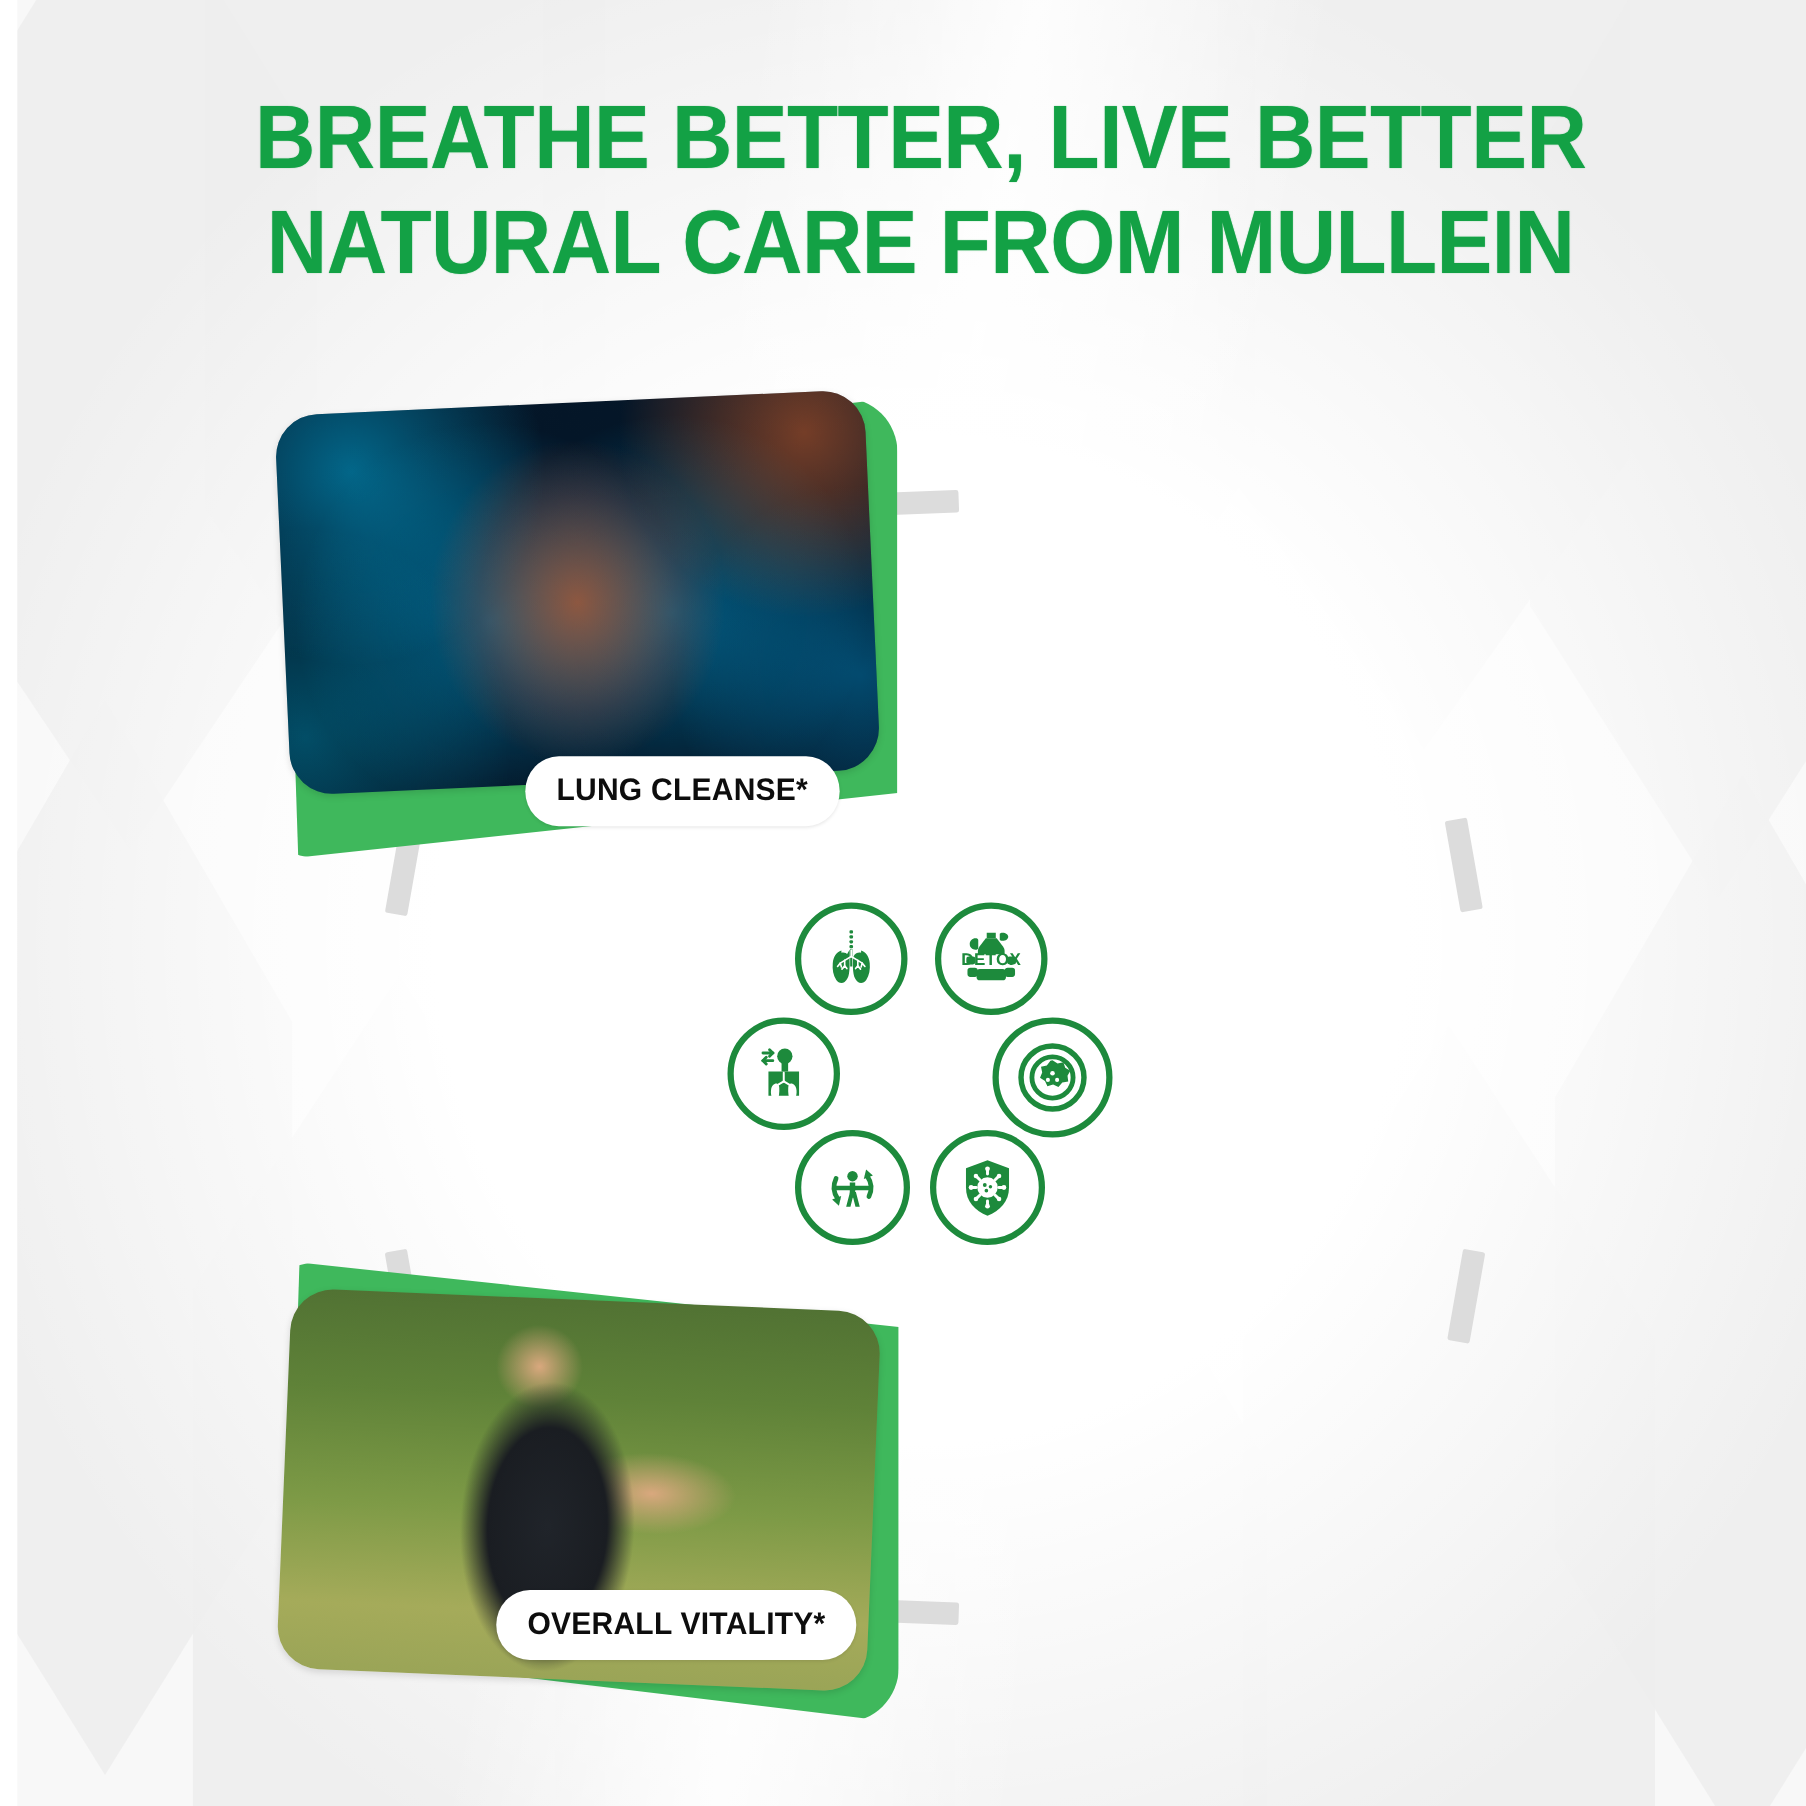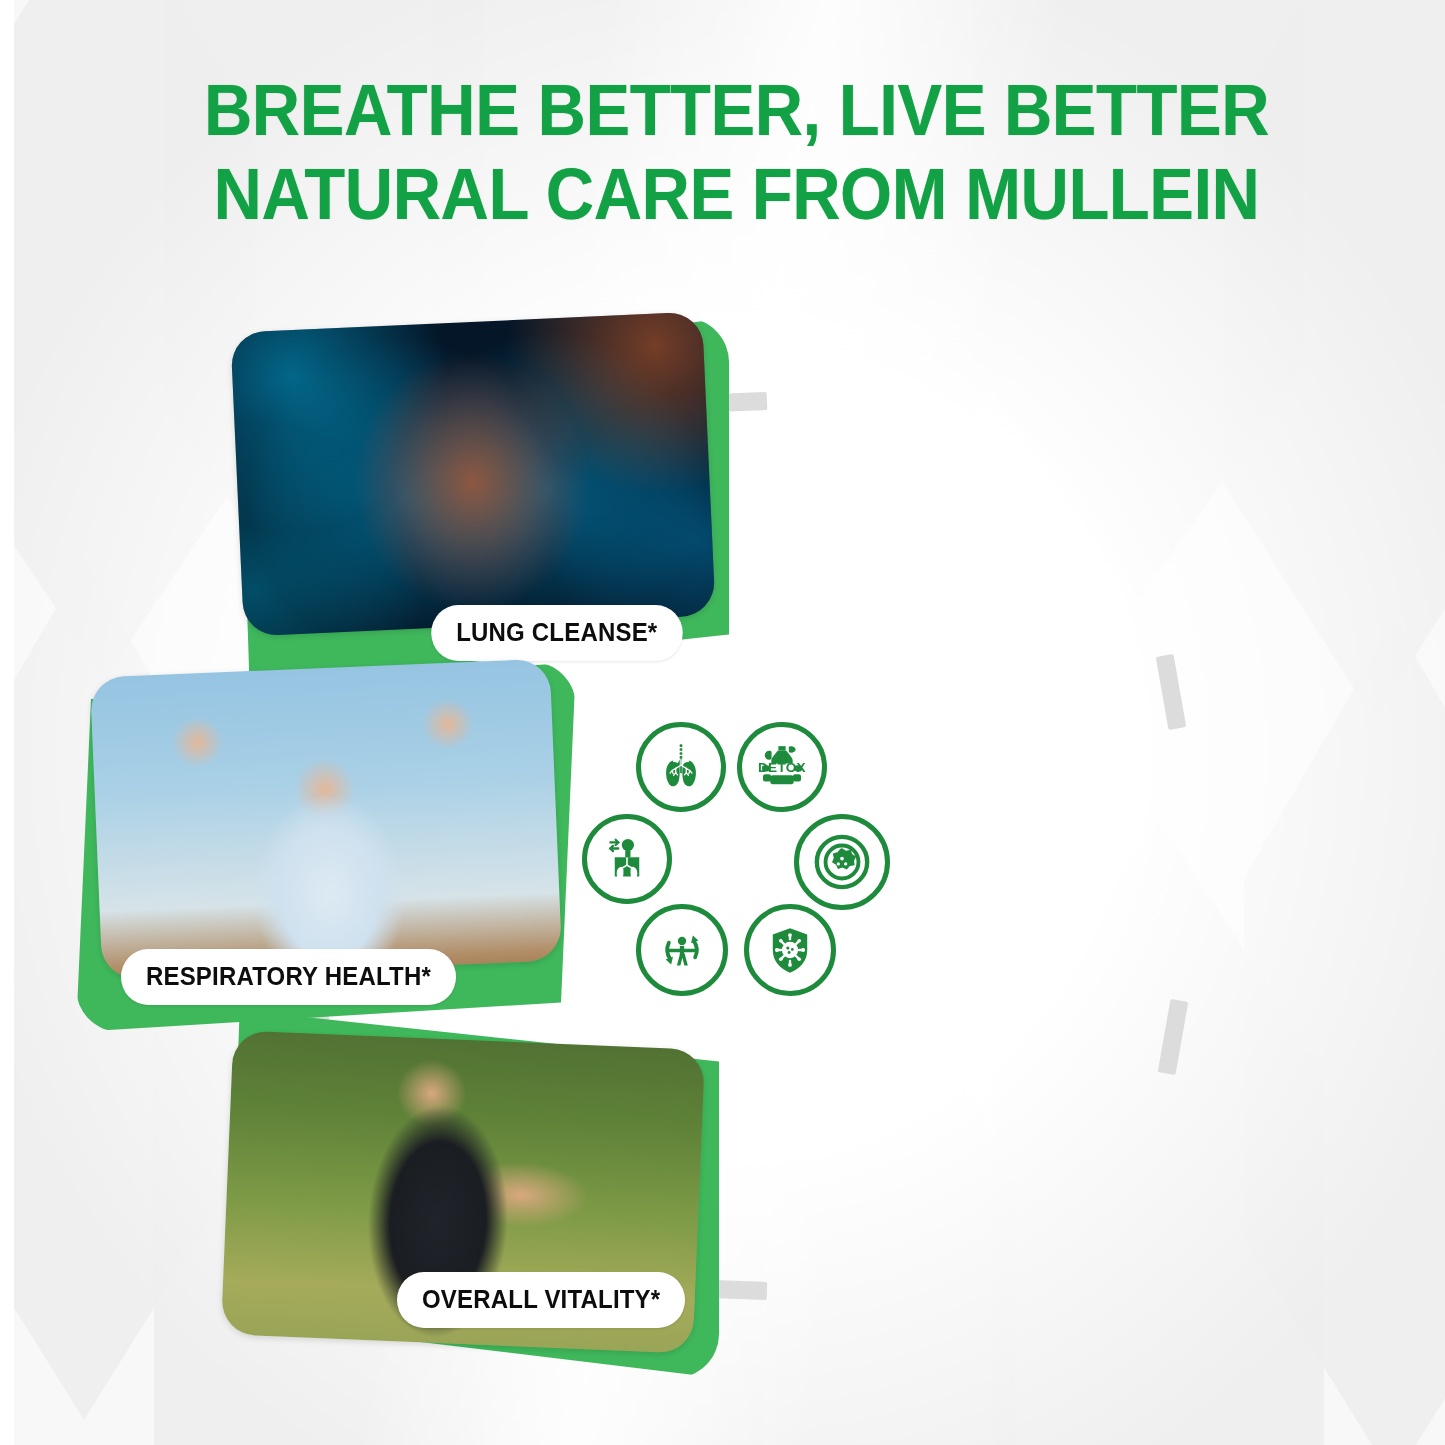--- a/index.html
+++ b/index.html
@@ -166,49 +166,37 @@
     <span class="line l2">NATURAL CARE FROM MULLEIN</span>
   </div>
 
   <div class="connector" style="left:697px; top:393px; width:56px; height:18px; transform:rotate(-2deg);"></div>
   <div class="connector" style="left:300px; top:660px; width:18px; height:72px; transform:rotate(10deg);"></div>
   <div class="connector" style="left:1148px; top:655px; width:18px; height:74px; transform:rotate(-10deg);"></div>
   <div class="connector" style="left:300px; top:1000px; width:18px; height:74px; transform:rotate(-10deg);"></div>
   <div class="connector" style="left:1150px; top:1000px; width:18px; height:74px; transform:rotate(10deg);"></div>
   <div class="connector" style="left:697px; top:1281px; width:56px; height:18px; transform:rotate(2deg);"></div>
 
-  <div class="card" style="left:205px; top:318px; width:510px; height:368px;">
+  <div class="card" style="left:194px; top:318px; width:510px; height:368px;">
     <div class="card-green" style="clip-path:polygon(4% 16%,100% 0%,100% 86%,6% 100%); border-radius:44px;"></div>
     <div class="card-photo" style="left:18px; top:4px; width:472px; height:304px; transform:rotate(-2.6deg);">
       <div class="photo-inner" style="background-image:
              radial-gradient(ellipse 28% 48% at 50% 52%, rgba(255,90,20,.55) 0%, rgba(255,60,10,.18) 48%, rgba(0,0,0,0) 72%),
              radial-gradient(circle at 20% 22%, rgba(0,200,255,.45) 0%, rgba(0,0,0,0) 28%),
              radial-gradient(circle at 82% 18%, rgba(255,110,40,.45) 0%, rgba(0,0,0,0) 26%),
              radial-gradient(circle at 88% 70%, rgba(0,180,255,.35) 0%, rgba(0,0,0,0) 26%),
              radial-gradient(circle at 12% 78%, rgba(0,210,255,.30) 0%, rgba(0,0,0,0) 28%),
              radial-gradient(ellipse 38% 60% at 38% 55%, rgba(0,190,255,.40) 0%, rgba(0,0,0,0) 70%),
              radial-gradient(ellipse 38% 60% at 63% 55%, rgba(0,190,255,.40) 0%, rgba(0,0,0,0) 70%),
              linear-gradient(160deg,#06182b 0%,#031526 45%,#05101f 100%);"></div>
     </div>
     <div class="pill" style="left:207px; top:287px;">LUNG CLEANSE*</div>
   </div>
 
 
-  <div class="card" style="left:62px; top:662px; width:500px; height:370px;">
-    <div class="card-green" style="clip-path:polygon(3% 10%,100% 0%,97% 92%,0% 100%); border-radius:44px;"></div>
-    <div class="card-photo" style="left:20px; top:6px; width:460px; height:302px; transform:rotate(-2.4deg);">
-      <div class="photo-inner" style="background-image:
-             radial-gradient(ellipse 18% 36% at 50% 70%, #ddeaf2 0%, #cfe1ef 48%, rgba(0,0,0,0) 74%),
-             radial-gradient(ellipse 7% 11% at 50% 42%, #e3b89a 0%, rgba(0,0,0,0) 76%),
-             radial-gradient(ellipse 6% 9% at 28% 28%, #e3b89a 0%, rgba(0,0,0,0) 76%),
-             radial-gradient(ellipse 6% 9% at 72% 26%, #e3b89a 0%, rgba(0,0,0,0) 76%),
-             linear-gradient(180deg,#8fc0e0 0%,#a9d0e6 40%,#d6e3e8 72%,#b08b63 88%,#8a6b47 100%);"></div>
-    </div>
-    <div class="pill" style="left:38px; top:287px;">RESPIRATORY HEALTH*</div>
-  </div>
 
 
   <div class="card" style="left:195px; top:1010px; width:510px; height:368px;">
     <div class="card-green" style="clip-path:polygon(6% 0%,100% 14%,100% 100%,4% 84%); border-radius:44px;"></div>
     <div class="card-photo" style="left:18px; top:30px; width:472px; height:304px; transform:rotate(2.4deg);">
       <div class="photo-inner" style="background-image:
              radial-gradient(ellipse 17% 44% at 46% 58%, #20242a 0%, #1a1d22 48%, rgba(0,0,0,0) 70%),
              radial-gradient(ellipse 8% 12% at 44% 24%, #d9a87e 0%, rgba(0,0,0,0) 74%),
              radial-gradient(ellipse 16% 12% at 60% 50%, #d9a87e 0%, rgba(0,0,0,0) 72%),
              linear-gradient(180deg,#4b6b31 0%,#5f8238 30%,#7d9a46 54%,#a5ab5a 76%,#93a055 100%);"></div>
@@ -238,21 +226,21 @@
           <path d="M26 33.5l-4 2.5M26 33.5v5"></path>
           <path d="M38 33.5l4 2.5M38 33.5v5"></path>
           <path d="M22 36l-2.5 3M22 36l1 3.5"></path>
           <path d="M42 36l2.5 3M42 36l-1 3.5"></path>
           <path d="M26 38.5l-2.5 3M26 38.5l2 2.5"></path>
           <path d="M38 38.5l2.5 3M38 38.5l-2 2.5"></path>
         </g>
       </svg>
     </div>
 
-    <div class="icon-badge" style="left:157px; top:4px; width:90px; height:90px;">
+    <div class="icon-badge" style="left:168px; top:4px; width:90px; height:90px;">
       <svg width="58" height="58" viewBox="0 0 64 64" aria-hidden="true">
         <g fill="#1d8a3c">
           <path d="M28 9h8v5h-8z"></path>
           <path d="M27.2 14h9.6l5.4 7c1 1.4 1.6 2.6 1.6 4.1V28H20.2v-2.9c0-1.5.6-2.7 1.6-4.1z"></path>
           <path d="M18 14c-2.8 0-5 2.2-5 5s2.2 5 5 5c1.5 0 2.5-.6 2.5-1.6V15.6C20.5 14.6 19.5 14 18 14z"></path>
           <path d="M42 9c2.8 0 5 1.6 5 3.6s-2.2 3.6-5 3.6c-1.5 0-2.5-.5-2.5-1.2v-4.8c0-.7 1-1.2 2.5-1.2z"></path>
           <rect x="19" y="41" width="26" height="10" rx="3"></rect>
           <rect x="11" y="40" width="9" height="8" rx="2.5"></rect>
           <rect x="44" y="40" width="9" height="8" rx="2.5"></rect>
           <rect x="10" y="30" width="8" height="7" rx="2.2"></rect>

